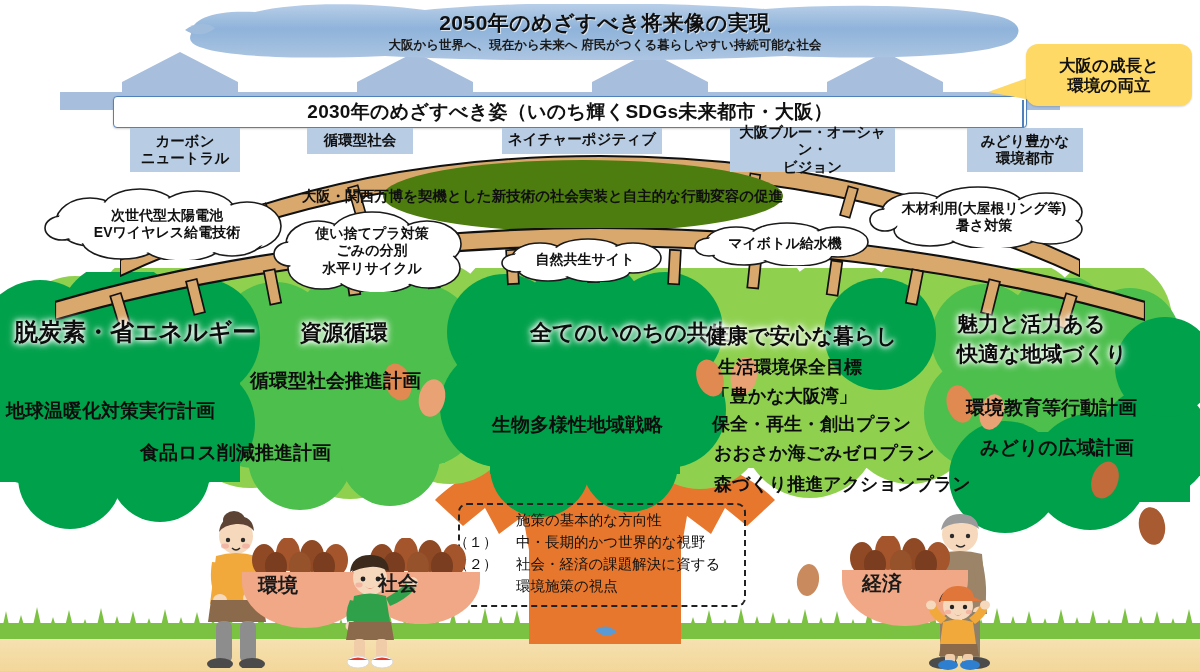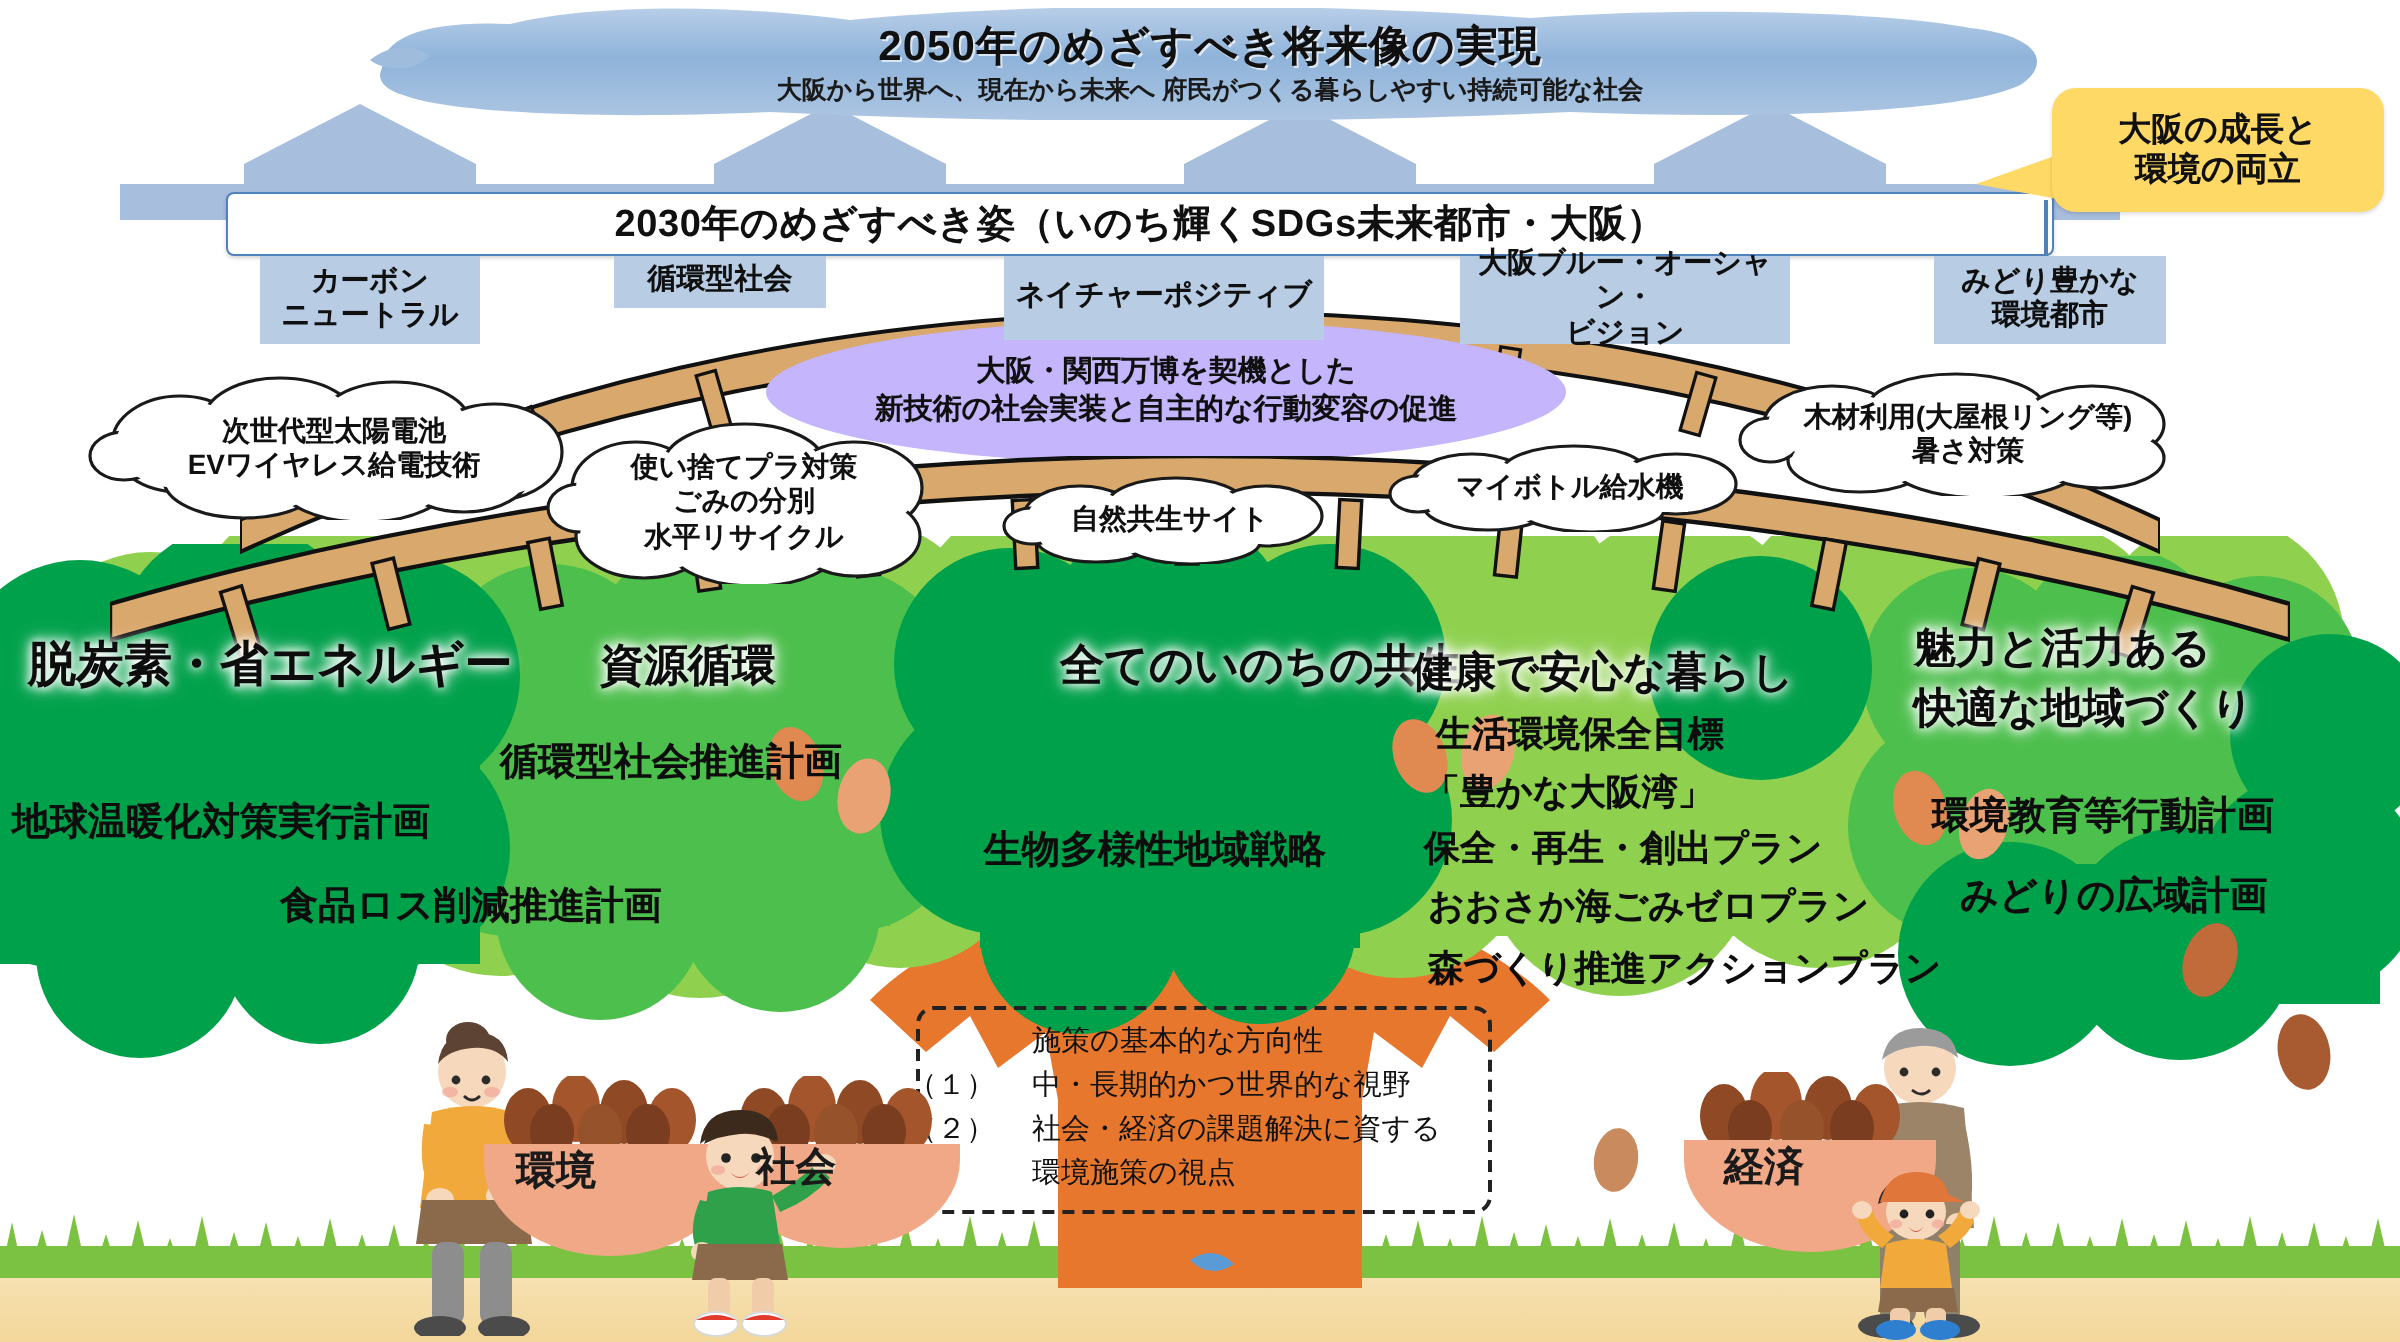--- a/index.html
+++ b/index.html
@@ -59,22 +59,22 @@
   .chip{
     position:absolute;background:#b8cce4;color:#101010;
     font-size:14.5px;font-weight:bold;line-height:1.18;text-align:center;
     display:flex;align-items:center;justify-content:center;
     z-index:30;
   }
 
   
   .ellipse{
     position:absolute;left:383px;top:160px;width:400px;height:72px;
-    background:#c4b5fd;border-radius:50%/50%;z-index:22;
-    display:flex;flex-direction:column;align-items:center;justify-content:center;
+    background:#4d7c0f;border-radius:50%/50%;z-index:22;
+    display:flex;align-items:center;justify-content:flex-end;
   }
   .ellipse div{font-size:14.5px;font-weight:bold;color:#101010;line-height:1.3;white-space:nowrap;}
 
   
   .bubble{position:absolute;z-index:26;}
   .bubble .btxt{
     position:absolute;inset:0;display:flex;flex-direction:column;
     align-items:center;justify-content:center;
     font-size:14px;font-weight:bold;color:#101010;line-height:1.22;
     white-space:nowrap;
@@ -377,21 +377,21 @@
 
   <div class="chip" style="left:130px;top:128px;width:110px;height:44px;">
     <div>
       <div>カーボン</div>
       <div>ニュートラル</div>
     </div>
   </div>
   <div class="chip" style="left:307px;top:128px;width:106px;height:26px;">
     <div>循環型社会</div>
   </div>
-  <div class="chip" style="left:502px;top:128px;width:160px;height:42px;">
+  <div class="chip" style="left:502px;top:128px;width:160px;height:26px;font-family:Liberation Mono, monospace;">
     <div>ネイチャーポジティブ</div>
   </div>
   <div class="chip" style="left:730px;top:128px;width:165px;height:44px;">
     <div>
       <div>大阪ブルー・オーシャン・</div>
       <div>ビジョン</div>
     </div>
   </div>
   <div class="chip" style="left:967px;top:128px;width:116px;height:44px;">
     <div>

